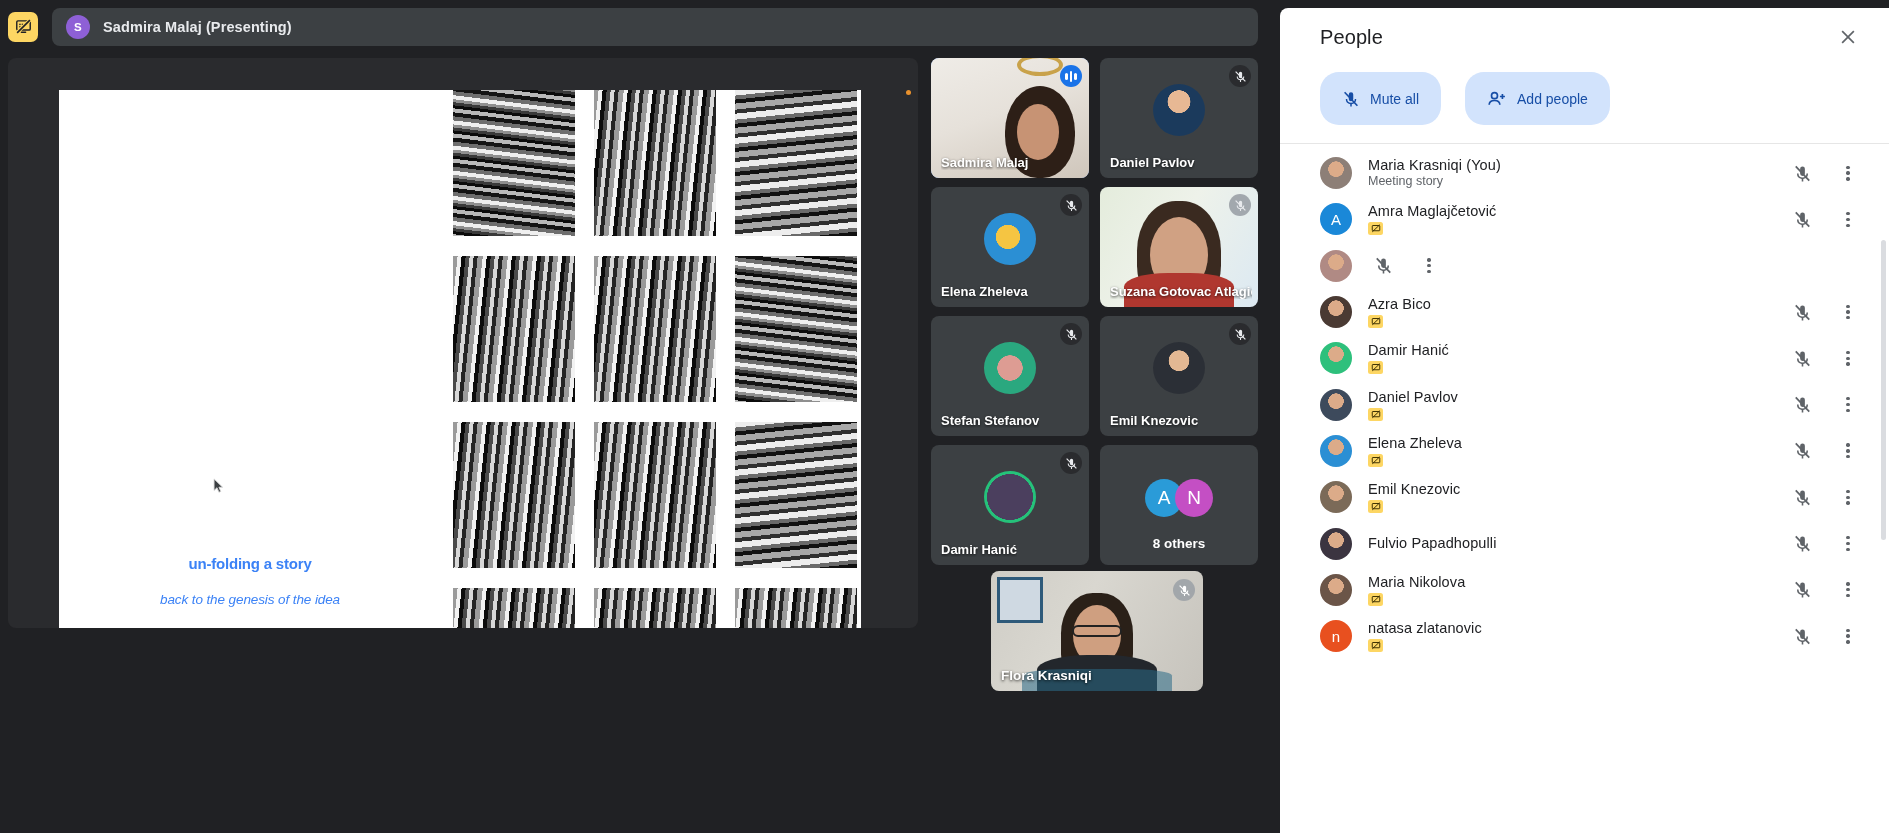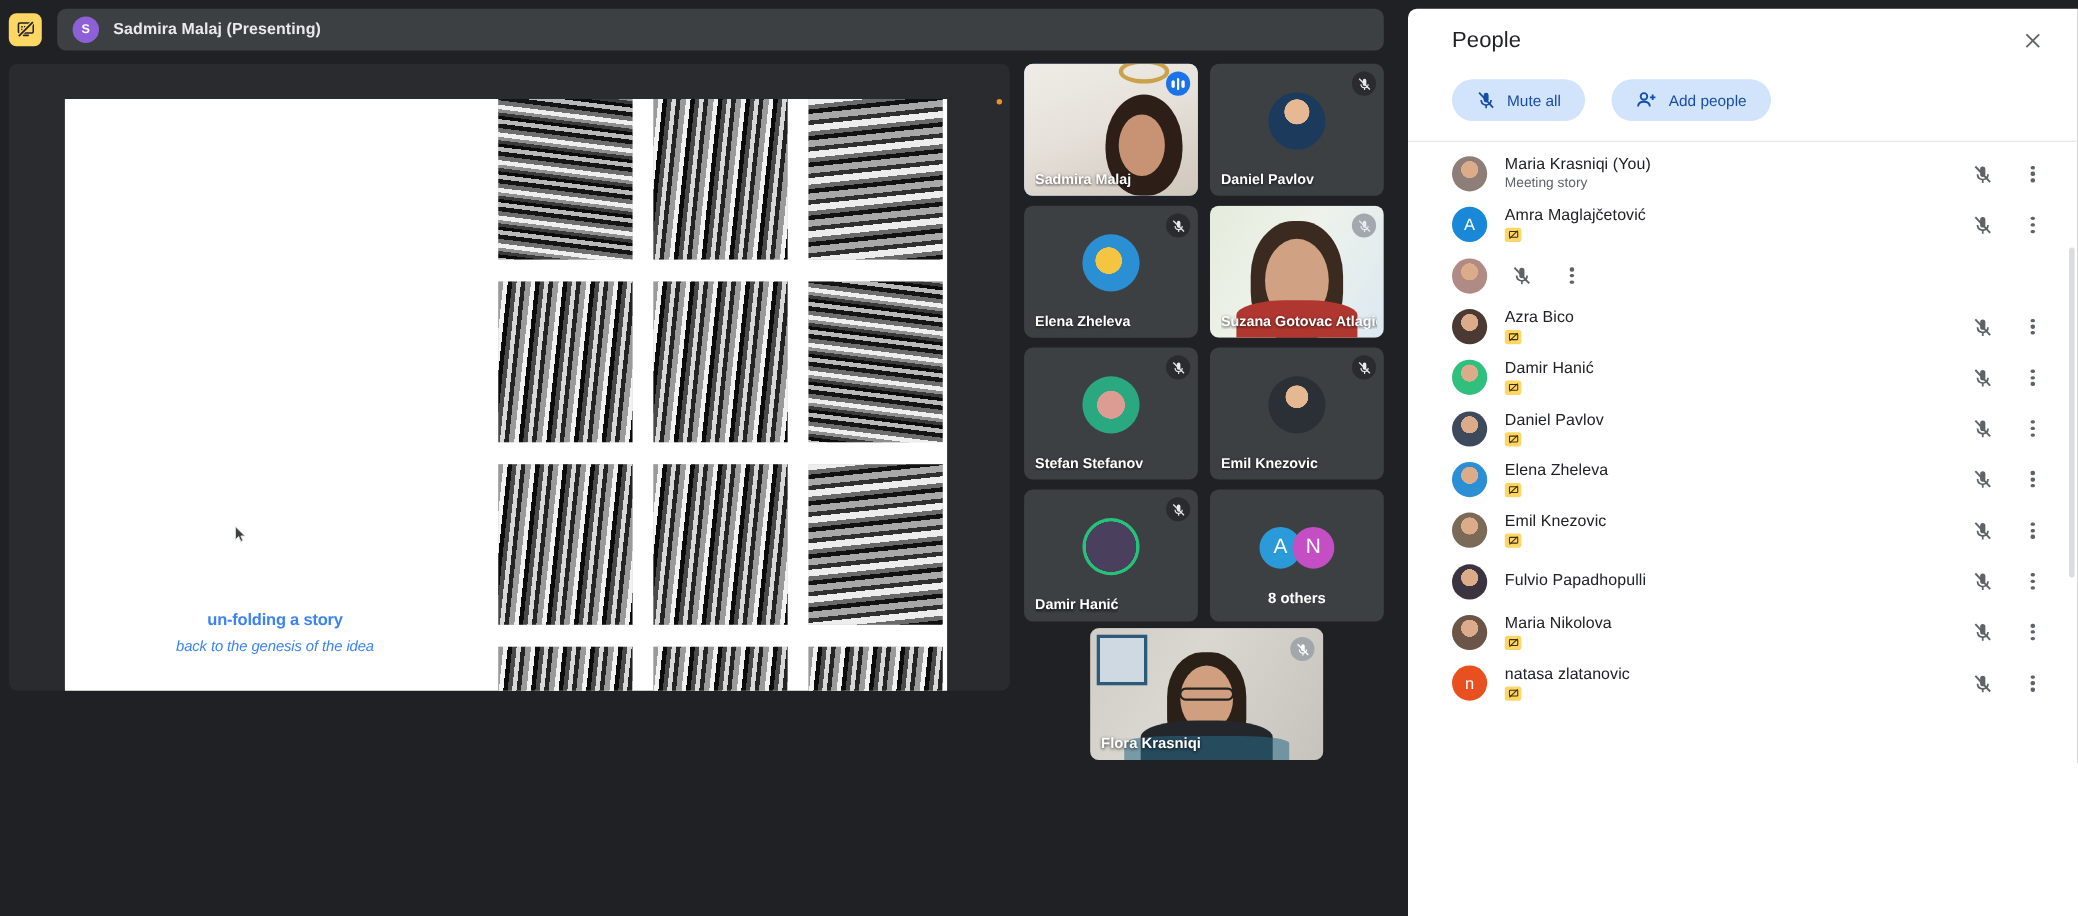--- a/index.html
+++ b/index.html
@@ -92,21 +92,21 @@
         #6a6a6a 4px, #6a6a6a 8px,
         #ededed 8px, #ededed 14px,
         #2f2f2f 14px, #2f2f2f 18px,
         #a8a8a8 18px, #a8a8a8 24px);
   }
   .slide-caption {
     position: absolute; left: 0; top: 465px; width: 382px;
     text-align: center; color: #3b82f6;
   }
   .slide-title { font-size: 15px; font-weight: 700; letter-spacing: -.2px; }
-  .slide-sub { font-size: 13.5px; font-style: italic; margin-top: 8px; letter-spacing: -.1px; }
+  .slide-sub { font-size: 13.5px; font-style: italic; margin-top: 20px; letter-spacing: -.1px; }
   .stage-dot {
     position: absolute; right: 7px; top: 32px;
     width: 5px; height: 5px; border-radius: 50%; background: #e8912d;
   }
   .cursor {
     position: absolute; left: 205px; top: 420px;
     width: 11px; height: 16px;
   }
 
   
@@ -182,21 +182,21 @@
   }
   .people-title { font-size: 20px; color: #202124; flex: 1; letter-spacing: .1px; }
   .close-btn {
     width: 34px; height: 34px; border-radius: 50%; display: flex;
     align-items: center; justify-content: center; cursor: pointer;
   }
   .people-actions {
     display: flex; gap: 24px; padding: 6px 40px 18px 40px; flex: 0 0 auto;
   }
   .pill {
-    height: 38px; border-radius: 19px; background: #d2e3fc; color: #174ea6;
+    height: 53px; border-radius: 19px; background: #d2e3fc; color: #174ea6;
     display: flex; align-items: center; justify-content: center; gap: 10px;
     padding: 0 22px; font-size: 14px; cursor: pointer; border: none;
     font-family: "Liberation Sans", sans-serif;
   }
   .people-list { flex: 1 1 auto; overflow: hidden; position: relative; padding-top: 6px; }
   .p-row {
     display: flex; align-items: center; height: 46.3px; padding: 0 26px 0 40px; gap: 16px;
   }
   .p-av { width: 32px; height: 32px; border-radius: 50%; flex: 0 0 auto; position: relative; }
   .p-info { flex: 1 1 auto; min-width: 0; }

